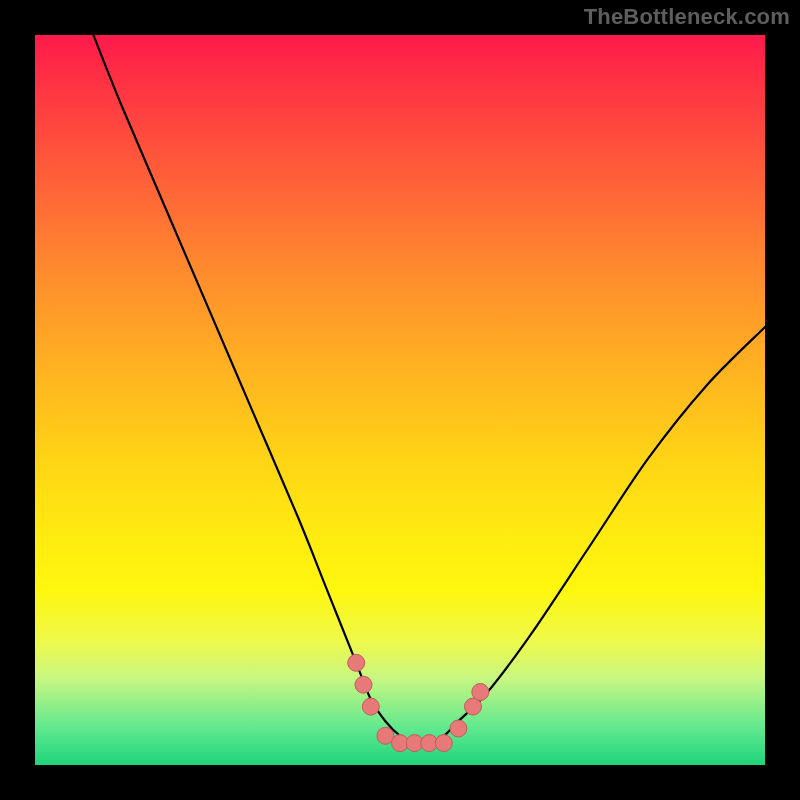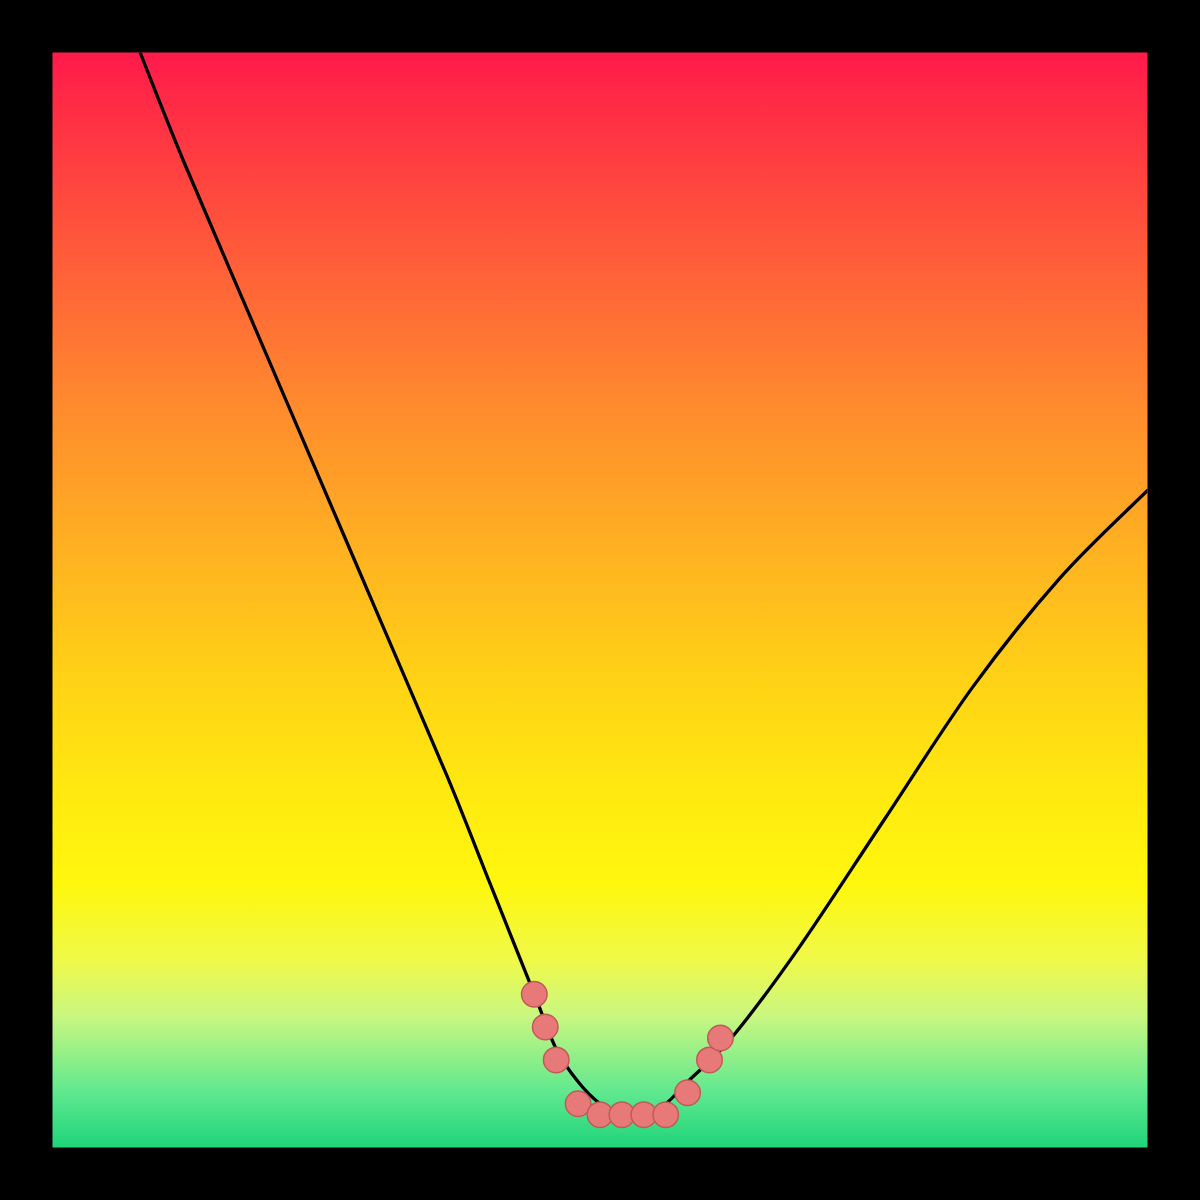--- a/index.html
+++ b/index.html
@@ -56,20 +56,21 @@
     top: 0;
     left: 0;
     width: 730px;
     height: 730px;
   }
 </style>
 </head>
 <body>
 
 <div class="frame">
+  <div class="watermark">TheBottleneck.com</div>
 
   <div class="plot">
     <svg class="curve" viewBox="0 0 730 730" preserveAspectRatio="none">
       <path id="curve-path" fill="none" stroke-width="2.2" stroke-linecap="round" stroke-linejoin="round" d="M 58.4,0 C 63.266666666666666,12.166666666666666 75.43333333333332,43.8 87.6,73 C 99.76666666666667,102.2 116.80000000000001,141.13333333333338 131.4,175.20000000000005 C 146,209.2666666666667 160.6,243.33333333333331 175.2,277.4 C 189.79999999999998,311.46666666666664 204.4,345.53333333333336 219,379.6 C 233.6,413.6666666666667 250.63333333333335,452.59999999999997 262.8,481.79999999999995 C 274.9666666666667,510.99999999999994 282.26666666666665,530.4666666666666 292,554.8 C 301.73333333333335,579.1333333333333 313.9,609.55 321.2,627.8 C 328.5,646.05 330.93333333333334,654.5666666666666 335.8,664.3 C 340.6666666666667,674.0333333333333 345.5333333333333,680.1166666666667 350.4,686.2 C 355.26666666666665,692.2833333333334 360.1333333333333,697.15 365,700.8 C 369.8666666666667,704.4499999999999 374.73333333333335,706.8833333333333 379.6,708.1 C 384.4666666666667,709.3166666666667 389.33333333333337,709.3166666666667 394.20000000000005,708.1 C 399.0666666666667,706.8833333333333 403.93333333333334,704.4499999999999 408.8,700.8 C 413.6666666666667,697.15 416.09999999999997,693.5 423.4,686.2 C 430.7,678.9000000000001 440.43333333333334,671.6 452.6,657 C 464.7666666666667,642.4 479.36666666666673,622.9333333333334 496.40000000000003,598.6 C 513.4333333333334,574.2666666666667 535.3333333333333,540.2 554.8,511 C 574.2666666666667,481.8 593.7333333333332,450.1666666666667 613.1999999999999,423.40000000000003 C 632.6666666666666,396.6333333333334 652.1333333333333,372.29999999999995 671.6,350.4 C 691.0666666666667,328.5 720.2666666666667,301.73333333333335 730,292" stroke="#000000"></path>
       <g id="marker-group">
           <circle cx="321.2" cy="627.8" r="8.5" fill="#e77a78" stroke="#c15b59" stroke-width="1"></circle>
           <circle cx="328.5" cy="649.7" r="8.5" fill="#e77a78" stroke="#c15b59" stroke-width="1"></circle>
           <circle cx="335.8" cy="671.6" r="8.5" fill="#e77a78" stroke="#c15b59" stroke-width="1"></circle>
           <circle cx="350.4" cy="700.8" r="8.5" fill="#e77a78" stroke="#c15b59" stroke-width="1"></circle>
           <circle cx="365" cy="708.1" r="8.5" fill="#e77a78" stroke="#c15b59" stroke-width="1"></circle>

